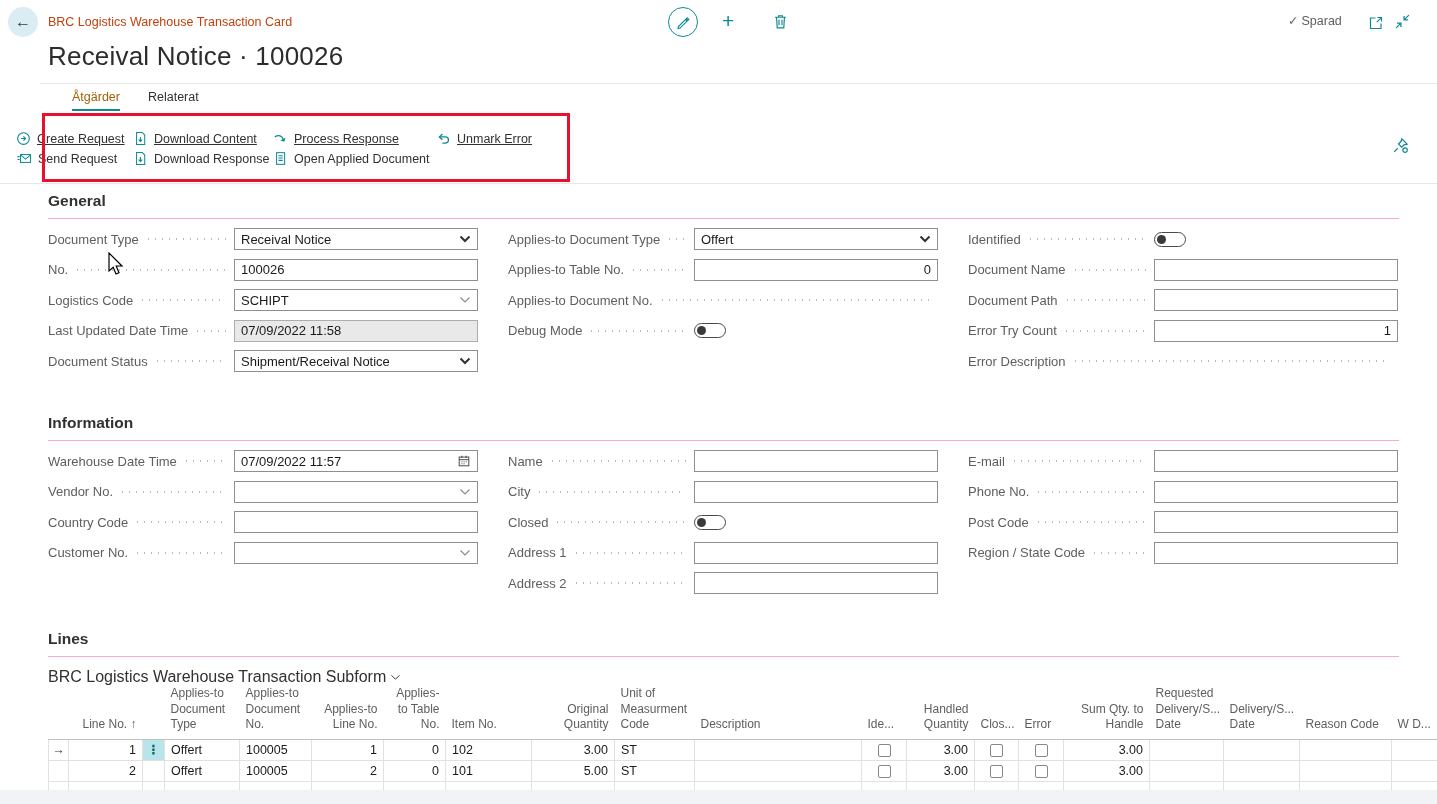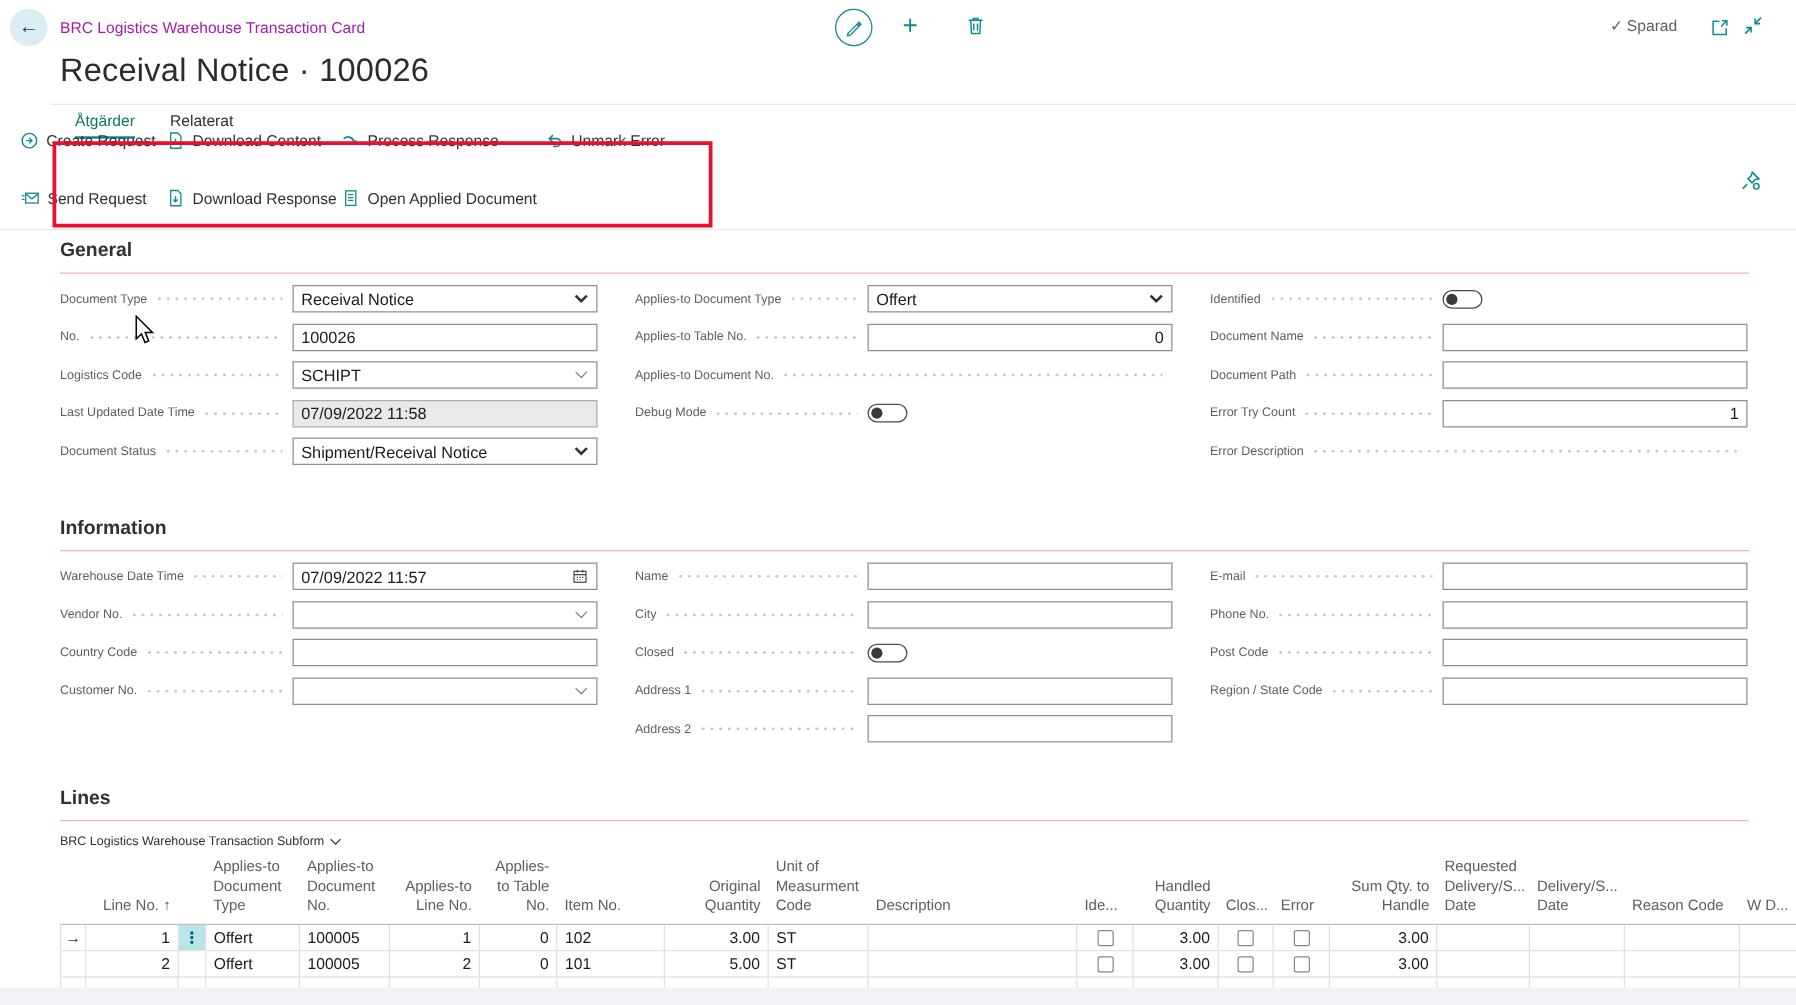--- a/index.html
+++ b/index.html
@@ -10,70 +10,70 @@
     color:#323130;
   }
   .abs { position:absolute; }
   .teal { color:#0e8a96; }
   svg.i { display:inline-block; vertical-align:middle; }
 
   
   #back-btn { left:8px; top:7px; width:30px; height:30px; border-radius:50%;
     background:#d9edf2; display:flex; align-items:center; justify-content:center;
     font-size:16px; color:#33383d; cursor:pointer; }
-  #app-title { left:48px; top:15px; font-size:12.5px; color:#a21caf; }
+  #app-title { left:48px; top:15px; font-size:12.5px; color:#c2410c; }
   #edit-btn { left:668px; top:7px; width:30px; height:30px; border-radius:50%;
     border:1px solid #0e8a96; display:flex; align-items:center; justify-content:center; }
   #add-btn { left:722px; top:9px; font-size:21px; font-weight:300; color:#0e8a96; }
   #del-btn { left:772px; top:12px; }
   #saved-area { left:1288px; top:13px; font-size:12.5px; color:#605e5c; display:flex; align-items:center; gap:3px; }
   #popout-btn { left:1368px; top:13px; }
   #collapse-btn { left:1394px; top:12px; }
 
   #page-title { left:48px; top:41px; font-size:26px; font-weight:300; color:#2d2c2b; letter-spacing:.2px; }
   .hr1 { left:40px; right:0; top:83px; height:1px; background:#e8e8e8; }
   .hr2 { left:0; right:0; top:183px; height:1px; background:#e8e8e8; }
 
   
   #tabs { left:60px; top:90px; display:flex; gap:28px; font-size:12.5px; }
   .tab { padding-bottom:5px; cursor:pointer; }
-  .tab.active { color:#0f766e; border-bottom:2px solid #0e8a96; }
+  .tab.active { color:#a16207; border-bottom:2px solid #0e8a96;margin-left:12px; }
 
   
   #red-box { left:42px; top:113px; width:528px; height:69px; border:3px solid #e8112d; z-index:5; }
   .act-row { position:absolute; left:16px; display:flex; }
   .act { display:flex; align-items:center; gap:6px; font-size:12.5px; color:#323130; cursor:pointer; white-space:nowrap; }
-  #act-r1 { top:105px; }
+  #act-r1 { top:131px;text-decoration:underline; }
   #act-r2 { top:151px; }
   .aw1 { width:117px; } .aw2 { width:140px;text-align:center; } .aw3 { width:163px; }
   #pin-btn { left:1392px; top:136px; }
 
   
   .section { position:absolute; left:48px; width:1351px; }
   .sec-head { font-size:15.5px; font-weight:700; color:#323130; padding-bottom:8px;
     border-bottom:1px solid #f9a8d4; cursor:pointer; }
   .fcol { position:absolute; top:36px; width:430px; }
   .c1 { left:0; } .c2 { left:460px; } .c3 { left:920px; }
   .field { display:flex; align-items:center; height:22px; margin-bottom:8.5px; }
-  .flabel { flex:none; font-size:10px; color:#605e5c; white-space:nowrap; }
+  .flabel { flex:none; font-size:13px; color:#605e5c; white-space:nowrap; }
   .dots { flex:1 1 auto; height:2px; margin:0 8px 0 6px;
     background-image:radial-gradient(circle,#bdbbb9 .9px,transparent 1.1px);
     background-size:7px 2px; background-repeat:repeat-x; background-position:left center; }
   .ctl { flex:none; width:244px; height:22px; border:1px solid #8f8f8f; background:#fff;
     display:flex; align-items:center; padding:0 6px; gap:4px; font-size:13px; color:#1b1a19; }
   .ctl .val { flex:1 1 auto; white-space:nowrap; overflow:hidden; }
   .ctl.disabled { background:#e9e9e9; border-color:#aeadab; }
   input.ctl { font-family:inherit; font-size:13px; color:#1b1a19; }
   input.num { text-align:right; }
   .ctlplain { flex:none; width:244px; display:flex; align-items:center; }
   .toggle { width:32px; height:15px; border:1px solid #4c4a48; border-radius:9px; position:relative; background:#fff; cursor:pointer; }
   .knob { position:absolute; left:2px; top:2px; width:9px; height:9px; border-radius:50%; background:#3b3a39; }
 
   
-  #subform-title { left:48px; top:668px; font-size:10px; color:#323130; display:flex; align-items:center; gap:4px; cursor:pointer; }
+  #subform-title { left:48px; top:668px; font-size:16px; color:#323130; display:flex; align-items:center; gap:4px; cursor:pointer; }
   #table-wrap { left:48px; top:684px; width:1389px; overflow:hidden; }
   table { border-collapse:collapse; table-layout:fixed; width:1402px; }
   th { font-weight:400; font-size:12px; color:#605e5c; vertical-align:bottom;
     padding:2px 6px 6px 6px; line-height:1.3; text-align:left; border-bottom:1px solid #c3c1bf; }
   td { border:1px solid #e3e1df; padding:0 6px; font-size:12.5px; color:#1b1a19; height:21px; overflow:hidden; white-space:nowrap; }
   tr.empty td { height:18px; }
   .r { text-align:right; }
   .ind-cell { text-align:center; padding:0; color:#323130; }
   .menu-cell { background:#b9e4ea; text-align:center; padding:0; color:#00636e; font-weight:700; cursor:pointer; }
   .cb-cell { text-align:center; padding:0; }

